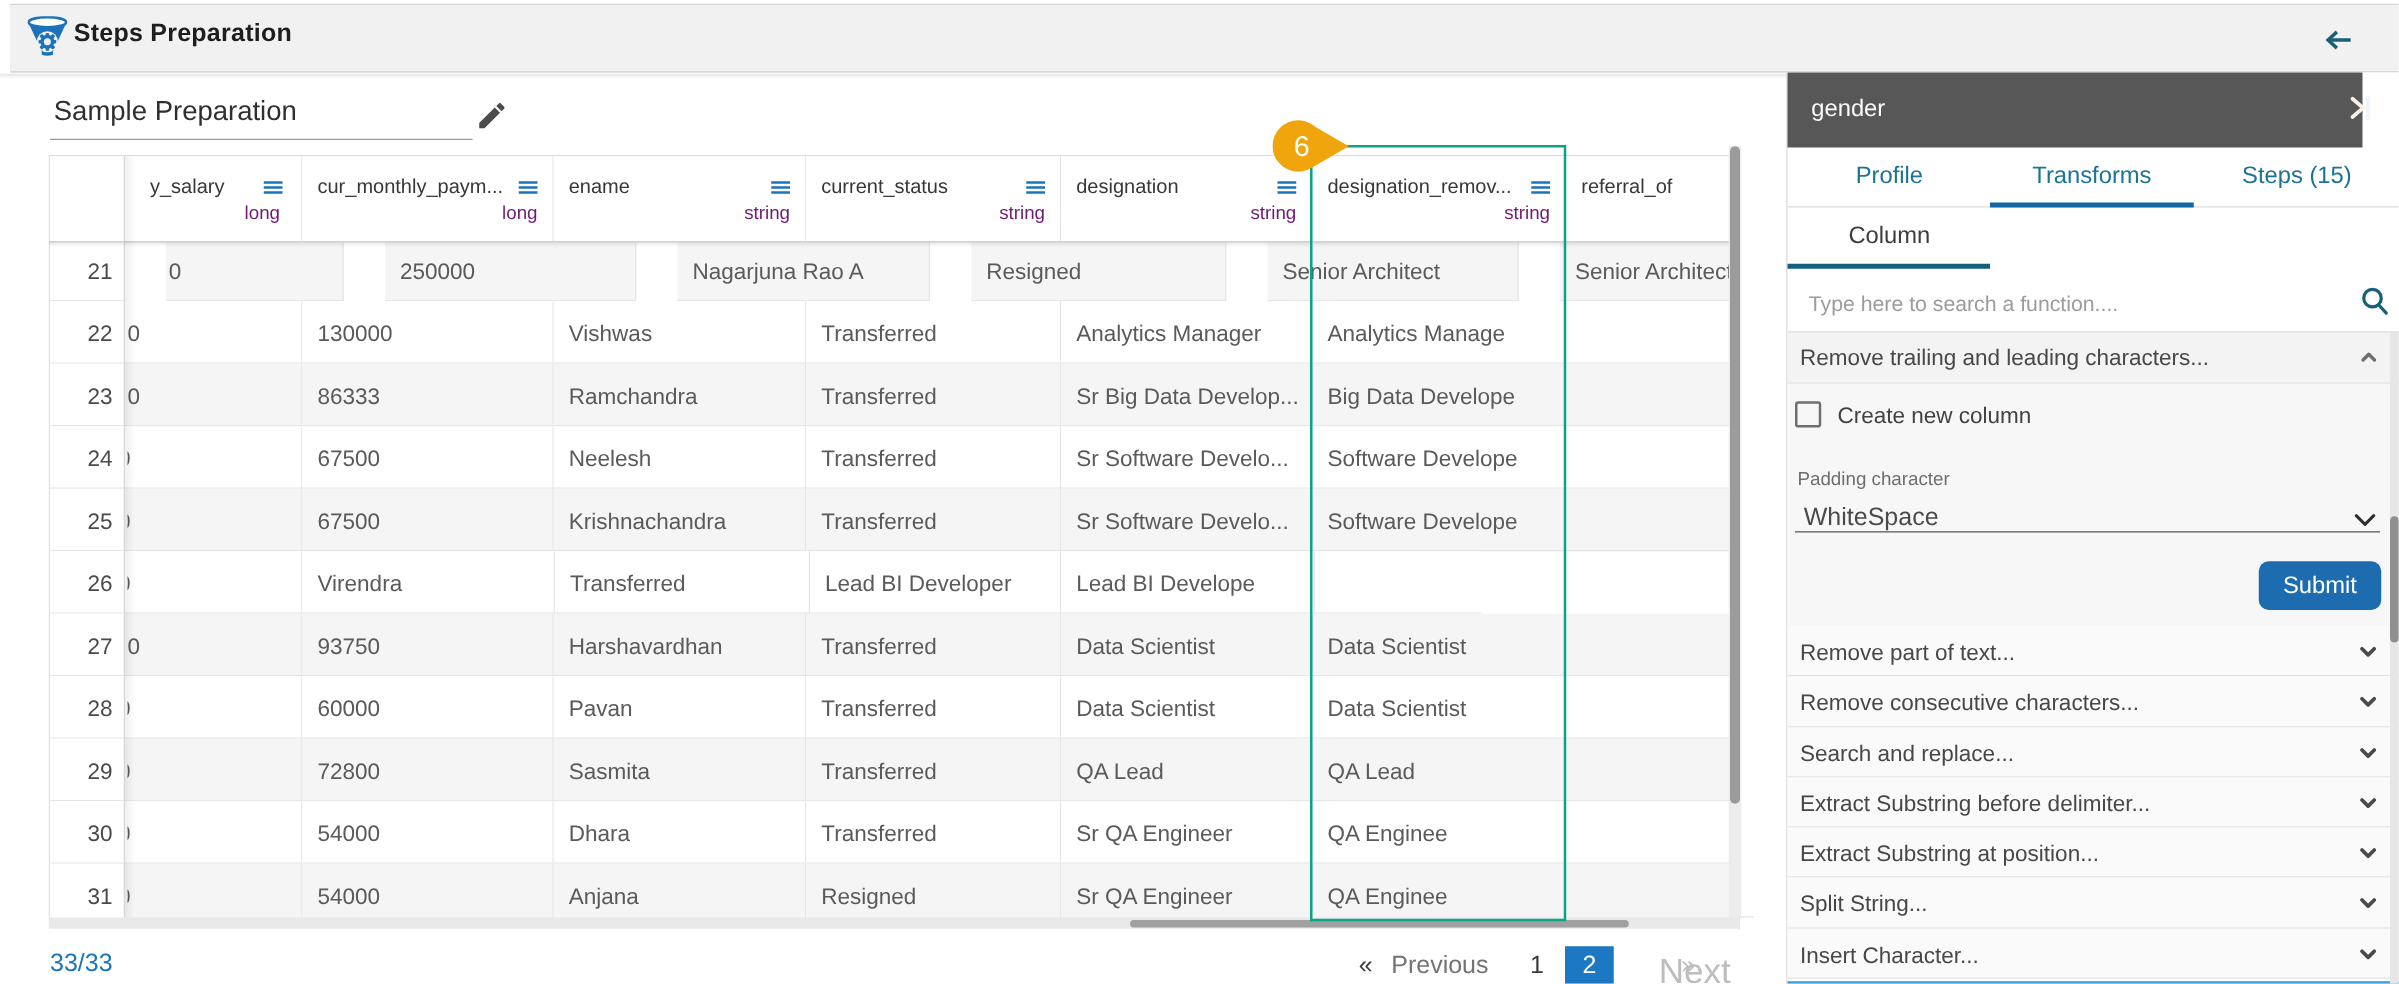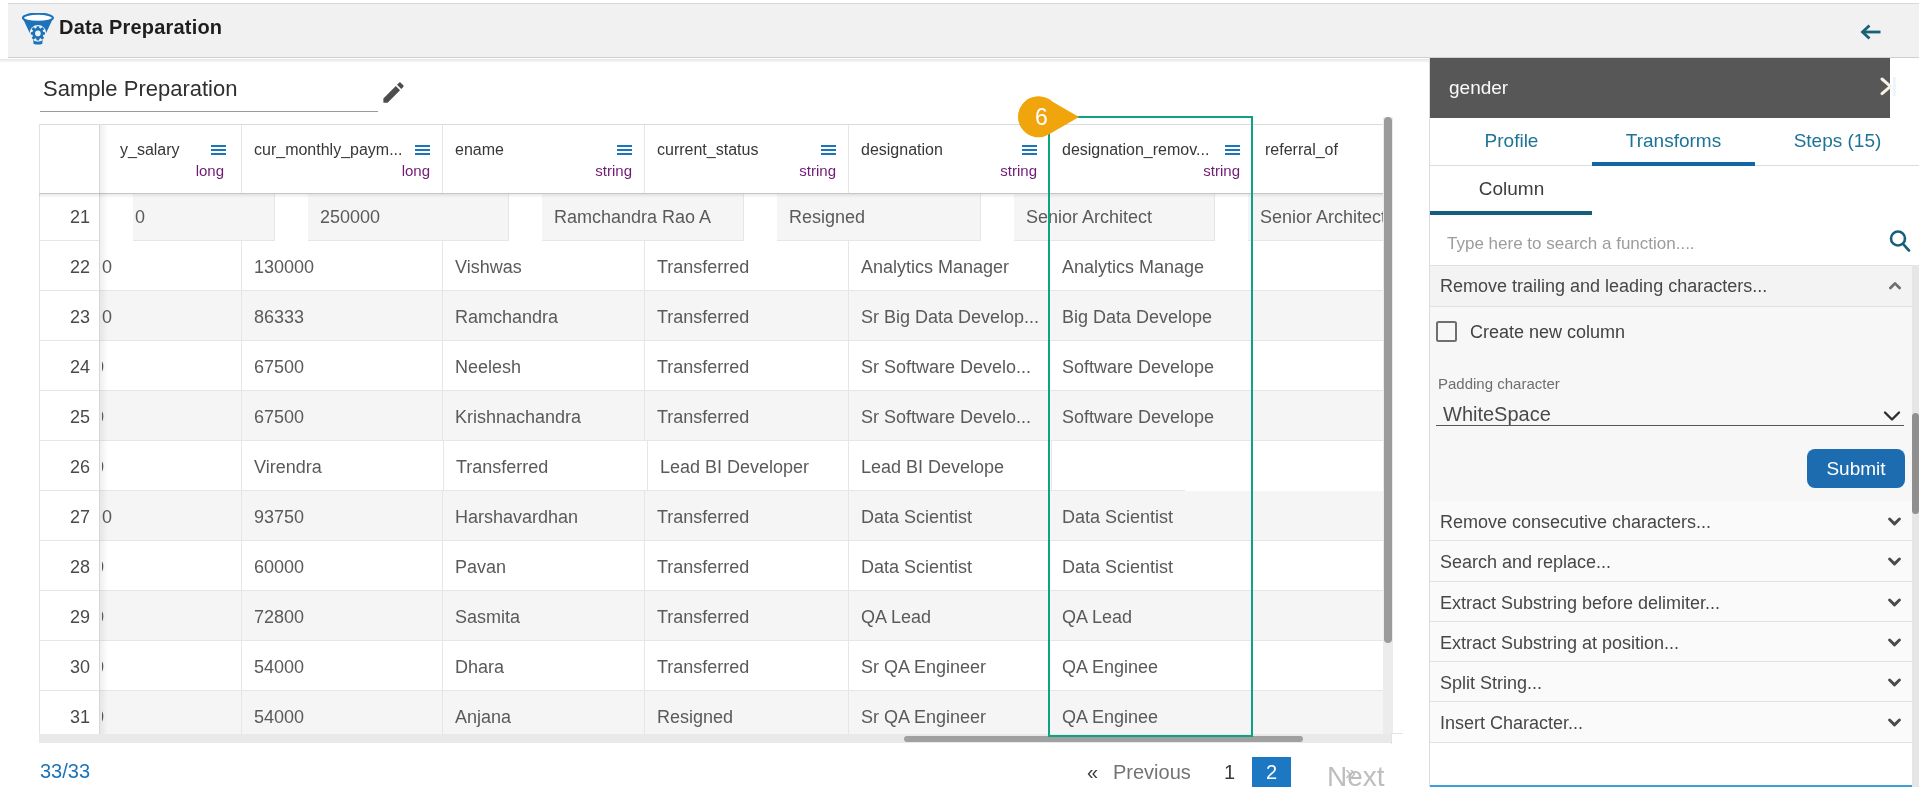--- a/index.html
+++ b/index.html
@@ -125,21 +125,21 @@
         <rect x="8.8" y="19" width="3" height="2.8" rx="0.8"></rect>
         <rect x="20" y="19" width="3" height="2.8" rx="0.8"></rect>
         <rect x="10.1" y="14.6" width="2.9" height="2.9" rx="0.8" transform="rotate(45 11.55 16.05)"></rect>
         <rect x="18.8" y="14.6" width="2.9" height="2.9" rx="0.8" transform="rotate(45 20.25 16.05)"></rect>
         <rect x="10.1" y="23.3" width="2.9" height="2.9" rx="0.8" transform="rotate(45 11.55 24.75)"></rect>
         <rect x="18.8" y="23.3" width="2.9" height="2.9" rx="0.8" transform="rotate(45 20.25 24.75)"></rect>
       </g>
     </g>
     <circle cx="15.9" cy="20.4" r="2.8" fill="#f1f1f1"></circle>
   </svg>
-  <div id="apptitle">Data Preparation</div>
+  <div id="apptitle">Steps Preparation</div>
   <svg class="abs" style="left:1860px; top:24px;" width="24" height="16" viewBox="0 0 24 16">
     <path d="M2.5 8 L20.5 8" stroke="#1a6076" stroke-width="2.8" fill="none"></path>
     <path d="M9.5 1.5 L2.5 8 L9.5 14.5" stroke="#1a6076" stroke-width="2.8" fill="none" stroke-linejoin="miter"></path>
   </svg>
 
   <div id="prepname">Sample Preparation</div>
   <div id="prepline"></div>
   <svg class="abs" style="left:380px; top:79px;" width="27" height="27" viewBox="0 0 24 24">
     <path d="M3 17.25V21h3.75L17.81 9.94l-3.75-3.75L3 17.25zM20.71 7.04c.39-.39.39-1.02 0-1.41l-2.34-2.34c-.39-.39-1.02-.39-1.41 0l-1.83 1.83 3.75 3.75 1.83-1.83z" fill="#4d4d4d"></path>
   </svg>
@@ -202,21 +202,21 @@
           <span class="htype">string</span>
         </div>
       <div style="width:133px; border-right:none;">
           <span class="hname">referral_of</span>
         </div>
     </div>
     <div class="trow odd r1">
         <div class="c0">21</div>
         <div class="c1">0</div>
         <div class="c2">250000</div>
-        <div class="c3">Ramchandra Rao A</div>
+        <div class="c3">Nagarjuna Rao A</div>
         <div class="c4">Resigned</div>
         <div class="c5">Senior Architect</div>
         <div class="c6">Senior Architect</div>
         <div class="c7">Amit Mondal</div>
       </div>
     <div class="trow even">
         <div class="c0">22</div>
         <div class="c1">0</div>
         <div class="c2">130000</div>
         <div class="c3">Vishwas</div>
@@ -378,20 +378,26 @@
         <div id="padlabel">Padding character</div>
         <div id="wslabel">WhiteSpace</div>
         <div id="wsline"></div>
         <svg class="abs" style="left:453px; top:103px;" width="18" height="12" viewBox="0 0 18 12">
           <path d="M2 2.5 L9 9.5 L16 2.5" stroke="#2f2f2f" stroke-width="2.4" fill="none" stroke-linecap="round" stroke-linejoin="round"></path>
         </svg>
         <div id="submit">Submit</div>
       </div>
       <div id="flist">
         <div class="litem">
+            <span class="ftext">Remove part of text...</span>
+            <svg class="abs" style="left:458px; top:16px;" width="13" height="10" viewBox="0 0 13 10">
+              <path d="M1.6 2 L6.5 6.9 L11.4 2" stroke="#4a4a4a" stroke-width="2.9" fill="none" stroke-linecap="round" stroke-linejoin="round"></path>
+            </svg>
+          </div>
+        <div class="litem">
             <span class="ftext">Remove consecutive characters...</span>
             <svg class="abs" style="left:458px; top:16px;" width="13" height="10" viewBox="0 0 13 10">
               <path d="M1.6 2 L6.5 6.9 L11.4 2" stroke="#4a4a4a" stroke-width="2.9" fill="none" stroke-linecap="round" stroke-linejoin="round"></path>
             </svg>
           </div>
         <div class="litem">
             <span class="ftext">Search and replace...</span>
             <svg class="abs" style="left:458px; top:16px;" width="13" height="10" viewBox="0 0 13 10">
               <path d="M1.6 2 L6.5 6.9 L11.4 2" stroke="#4a4a4a" stroke-width="2.9" fill="none" stroke-linecap="round" stroke-linejoin="round"></path>
             </svg>

